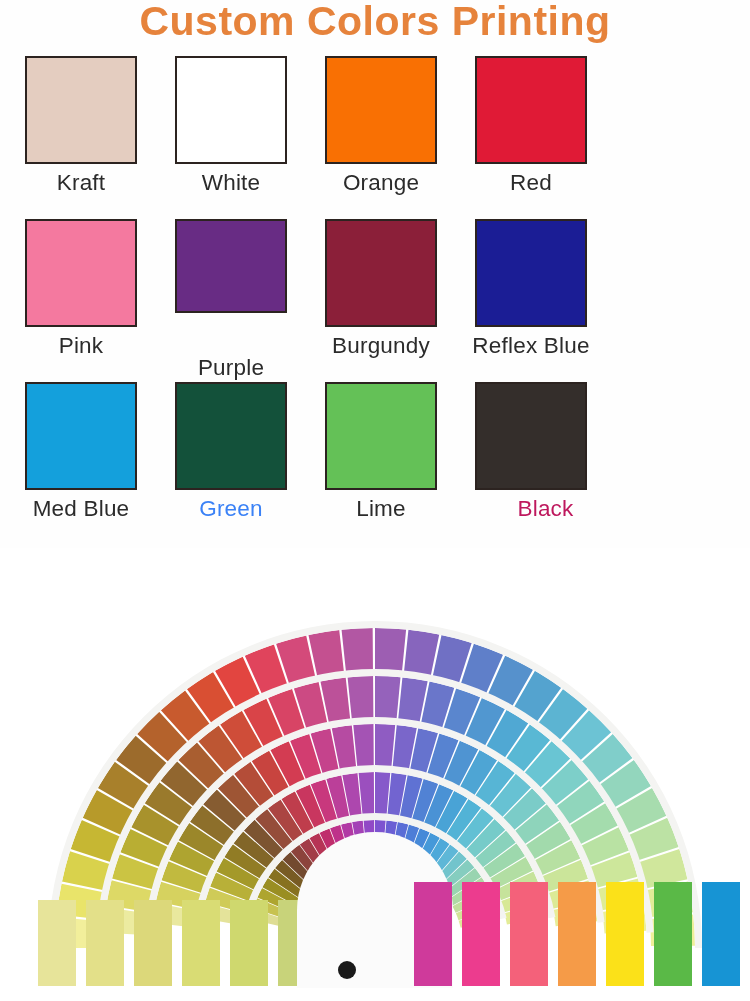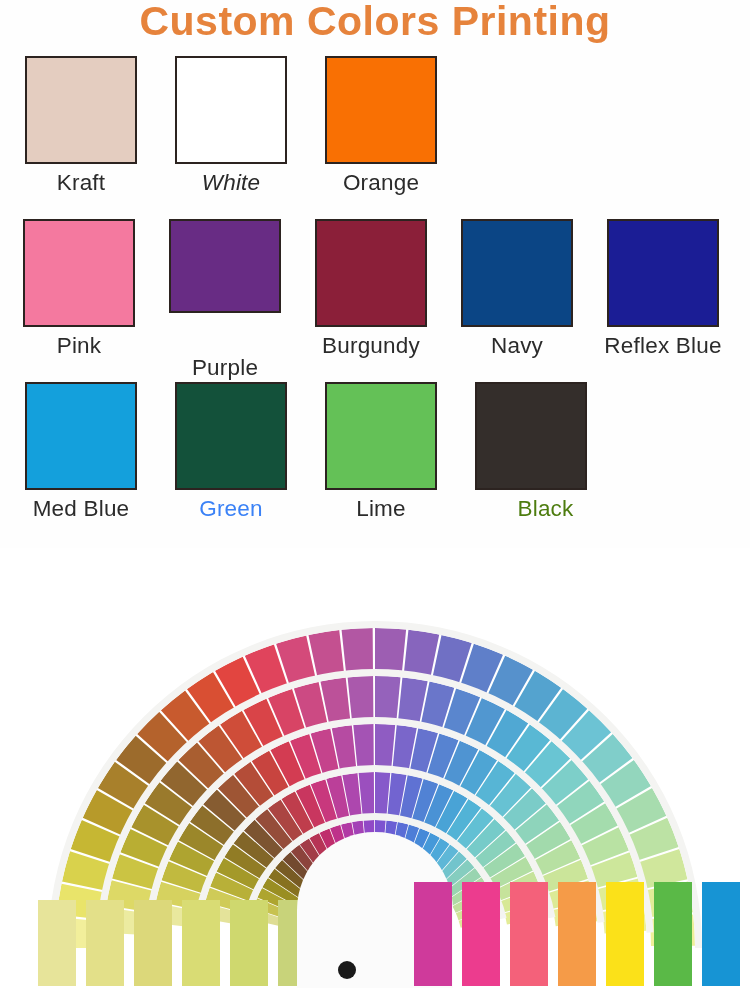--- a/index.html
+++ b/index.html
@@ -81,65 +81,65 @@
 <div id="page-title">Custom Colors Printing</div>
 
 <div id="swatch-grid">
     <div class="swatch-row">
       <div class="swatch-cell">
         <div class="swatch-chip" style="background: rgb(228, 205, 192); border-color: rgb(44, 35, 32);"></div>
         <div class="swatch-label" style="color: rgb(43, 43, 43);">Kraft</div>
       </div>
       <div class="swatch-cell">
         <div class="swatch-chip" style="background: rgb(255, 255, 255); border-color: rgb(44, 35, 32);"></div>
-        <div class="swatch-label" style="color: rgb(43, 43, 43); font-style: italic;">White</div>
+        <div class="swatch-label" style="color: rgb(43, 43, 43);">White</div>
       </div>
       <div class="swatch-cell">
         <div class="swatch-chip" style="background: rgb(249, 112, 3); border-color: rgb(44, 35, 32);"></div>
         <div class="swatch-label" style="color: rgb(43, 43, 43); text-align: right;">Orange</div>
       </div>
+      <div class="swatch-cell">
+        <div class="swatch-chip" style="background: rgb(224, 26, 54); border-color: rgb(44, 35, 32);"></div>
+        <div class="swatch-label" style="color: rgb(43, 43, 43);">Red</div>
+      </div>
     </div>
     <div class="swatch-row">
       <div class="swatch-cell">
         <div class="swatch-chip" style="background: rgb(244, 121, 159); border-color: rgb(44, 35, 32);"></div>
         <div class="swatch-label" style="color: rgb(43, 43, 43);">Pink</div>
       </div>
       <div class="swatch-cell">
         <div class="swatch-chip" style="background: rgb(104, 44, 132); border-color: rgb(44, 35, 32);"></div>
         <div class="swatch-label" style="color: rgb(43, 43, 43); margin-top: 41px;">Purple</div>
       </div>
       <div class="swatch-cell">
         <div class="swatch-chip" style="background: rgb(139, 31, 57); border-color: rgb(44, 35, 32);"></div>
         <div class="swatch-label" style="color: rgb(43, 43, 43);">Burgundy</div>
       </div>
       <div class="swatch-cell">
-        <div class="swatch-chip" style="background: rgb(11, 69, 133); border-color: rgb(44, 35, 32);"></div>
-        <div class="swatch-label" style="color: rgb(43, 43, 43);">Navy</div>
-      </div>
-      <div class="swatch-cell">
         <div class="swatch-chip" style="background: rgb(27, 29, 149); border-color: rgb(44, 35, 32);"></div>
         <div class="swatch-label" style="color: rgb(43, 43, 43);">Reflex Blue</div>
       </div>
     </div>
     <div class="swatch-row">
       <div class="swatch-cell">
         <div class="swatch-chip" style="background: rgb(20, 160, 220); border-color: rgb(44, 35, 32);"></div>
         <div class="swatch-label" style="color: rgb(43, 43, 43);">Med Blue</div>
       </div>
       <div class="swatch-cell">
         <div class="swatch-chip" style="background: rgb(19, 81, 58); border-color: rgb(44, 35, 32);"></div>
         <div class="swatch-label" style="color: #3b82f6; text-align: center;">Green</div>
       </div>
       <div class="swatch-cell">
         <div class="swatch-chip" style="background: rgb(100, 193, 87); border-color: rgb(44, 35, 32);"></div>
         <div class="swatch-label" style="color: rgb(43, 43, 43);">Lime</div>
       </div>
       <div class="swatch-cell">
         <div class="swatch-chip" style="background: rgb(52, 46, 43); border-color: rgb(44, 35, 32);"></div>
-        <div class="swatch-label" style="color: #4d7c0f; margin-left: 29px;">Black</div>
+        <div class="swatch-label" style="color: #be185d; margin-left: 29px;">Black</div>
       </div>
     </div>
   </div>
 
 <div id="fan-deck">
   <svg id="fan-svg" width="750" height="453" viewBox="0 0 750 453">
       <g>
         <path d="M55,400.00000000000006 A320,320 0 0,1 56.51635129398136,368.8846419448322 L100.3078529910589,373.16300367741775 A276,276 0 0,0 99,400.00000000000006 Z" fill="#f2ef9b"></path>
         <path d="M56.75299348215253,366.55089175435086 A320,320 0 0,1 61.5134786066165,335.7644887567967 L104.61787529820674,344.5968715527371 A276,276 0 0,0 100.51195687835656,371.15014413812764 Z" fill="#e9e46a"></path>
         <path d="M61.99276776518218,333.4682589383171 A320,320 0 0,1 69.94522984890955,303.3481132720867 L111.8902607446845,316.6377476971748 A276,276 0 0,0 105.03126219746963,342.6163733342985 Z" fill="#d9d24c"></path>

